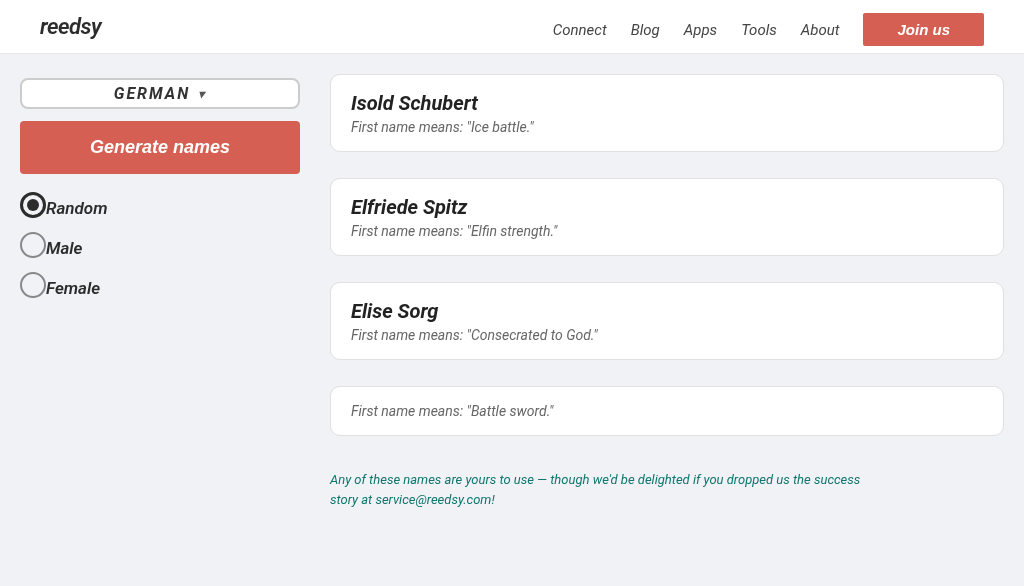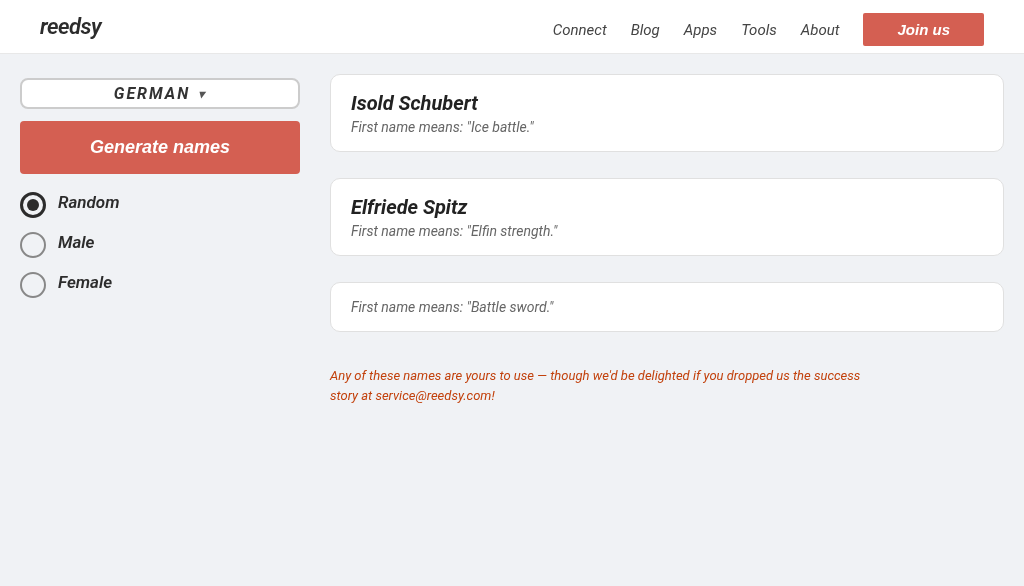--- a/index.html
+++ b/index.html
@@ -104,22 +104,21 @@
 
     
     .radio-group {
       display: flex;
       flex-direction: column;
       gap: 14px;
       margin-top: 6px;
     }
     .radio-option {
       display: flex;
-      align-items: flex-start;
-      gap: 12px;
+      align-items: flex-end;
       cursor: pointer;
     }
     .radio-circle {
       width: 26px;
       height: 26px;
       border-radius: 50%;
       border: 2px solid #888;
       display: flex;
       align-items: center;
       justify-content: center;
@@ -164,21 +163,21 @@
     }
     .name-meaning {
       font-size: 14px;
       color: #666;
     }
 
     
     .footer-note {
       margin-top: 8px;
       font-size: 13px;
-      color: #c2410c;
+      color: #0f766e;
       line-height: 1.5;
       max-width: 540px;
     }
   </style>
 </head>
 <body>
 
 <header class="header">
   <span class="header-logo">reedsy</span>
   <nav class="header-nav">
@@ -225,17 +224,21 @@
 
     <div class="name-card">
         <div class="name-title">Isold Schubert</div>
         <div class="name-meaning">First name means: "Ice battle."</div>
       </div>
       <div class="name-card">
         <div class="name-title">Elfriede Spitz</div>
         <div class="name-meaning">First name means: "Elfin strength."</div>
       </div>
       <div class="name-card">
+        <div class="name-title">Elise Sorg</div>
+        <div class="name-meaning">First name means: "Consecrated to God."</div>
+      </div>
+      <div class="name-card">
         <div class="name-meaning">First name means: "Battle sword."</div>
       </div>
   <p class="footer-note">Any of these names are yours to use — though we'd be delighted if you dropped us the success story at service@reedsy.com!</p>
     </main>
 </div>
 
 </body></html>

